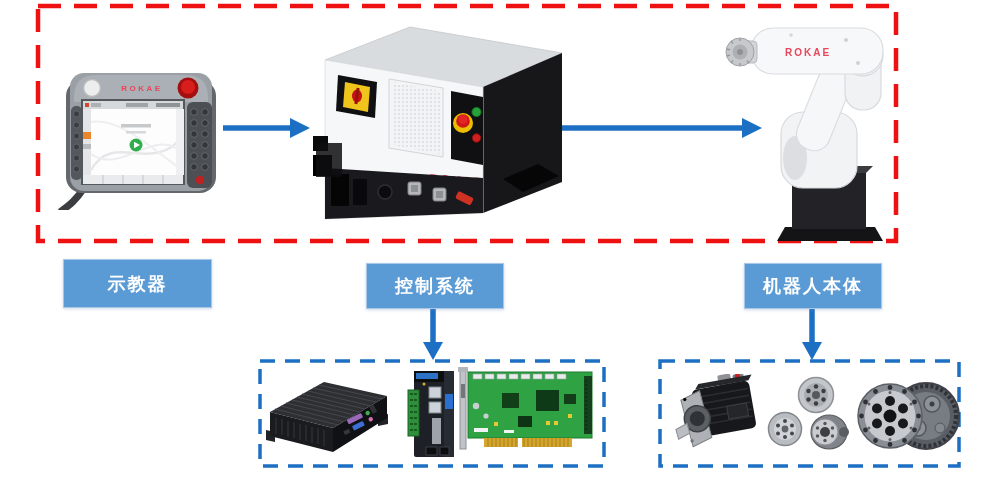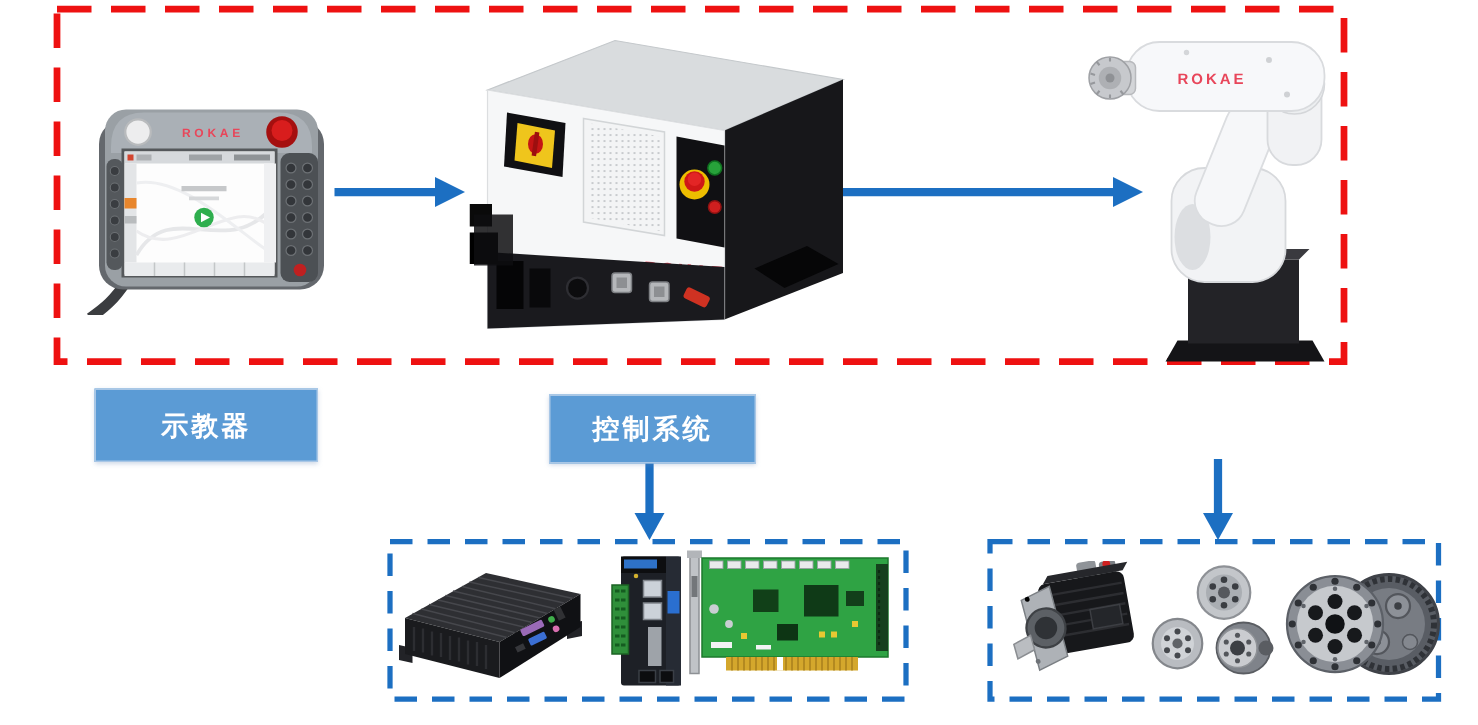--- a/index.html
+++ b/index.html
@@ -184,20 +184,23 @@
     <circle cx="45" cy="44" r="7.5" fill="#aeb0b4"></circle>
     <circle cx="45" cy="44" r="3" fill="#8f9195"></circle>
   </svg>
 
   <div class="label-box" style="left:366px;top:263px;width:136px;height:44px">
     <span>控制系统</span>
   </div>
   <div class="label-box" style="left:63px;top:259px;width:147px;height:47px">
     <span>示教器</span>
   </div>
+  <div class="label-box" style="left:744px;top:263px;width:136px;height:44px">
+    <span>机器人本体</span>
+  </div>
 
   <svg class="abs device" style="left:266px;top:370px" width="127" height="90" viewBox="0 0 127 90">
     <polygon points="0,60 9,62 9,72 0,70" fill="#222327"></polygon>
     <polygon points="112,46 122,44 122,54 112,56" fill="#222327"></polygon>
     <polygon points="4,42 58,12 121,26 67,58" fill="#2e2f33"></polygon>
     <path d="M9 39L72 55M15 36L78 52M20 33L83 48M26 30L89 45M31 27L94 42M36 24L99 39M42 21L105 36M47 18L110 32M53 15L116 29" stroke="#46474c" stroke-width="1"></path>
     <polygon points="67,58 121,26 121,48 67,82" fill="#101114"></polygon>
     <polygon points="4,42 67,58 67,82 4,66" fill="#1a1b1e"></polygon>
     <path d="M10 48v16M16 49v16M22 51v16M28 52v16M34 54v16M40 55v16M46 57v16M52 58v16M58 60v16" stroke="#2c2d31" stroke-width="1.6"></path>
     <g transform="rotate(-26 94 50)">

